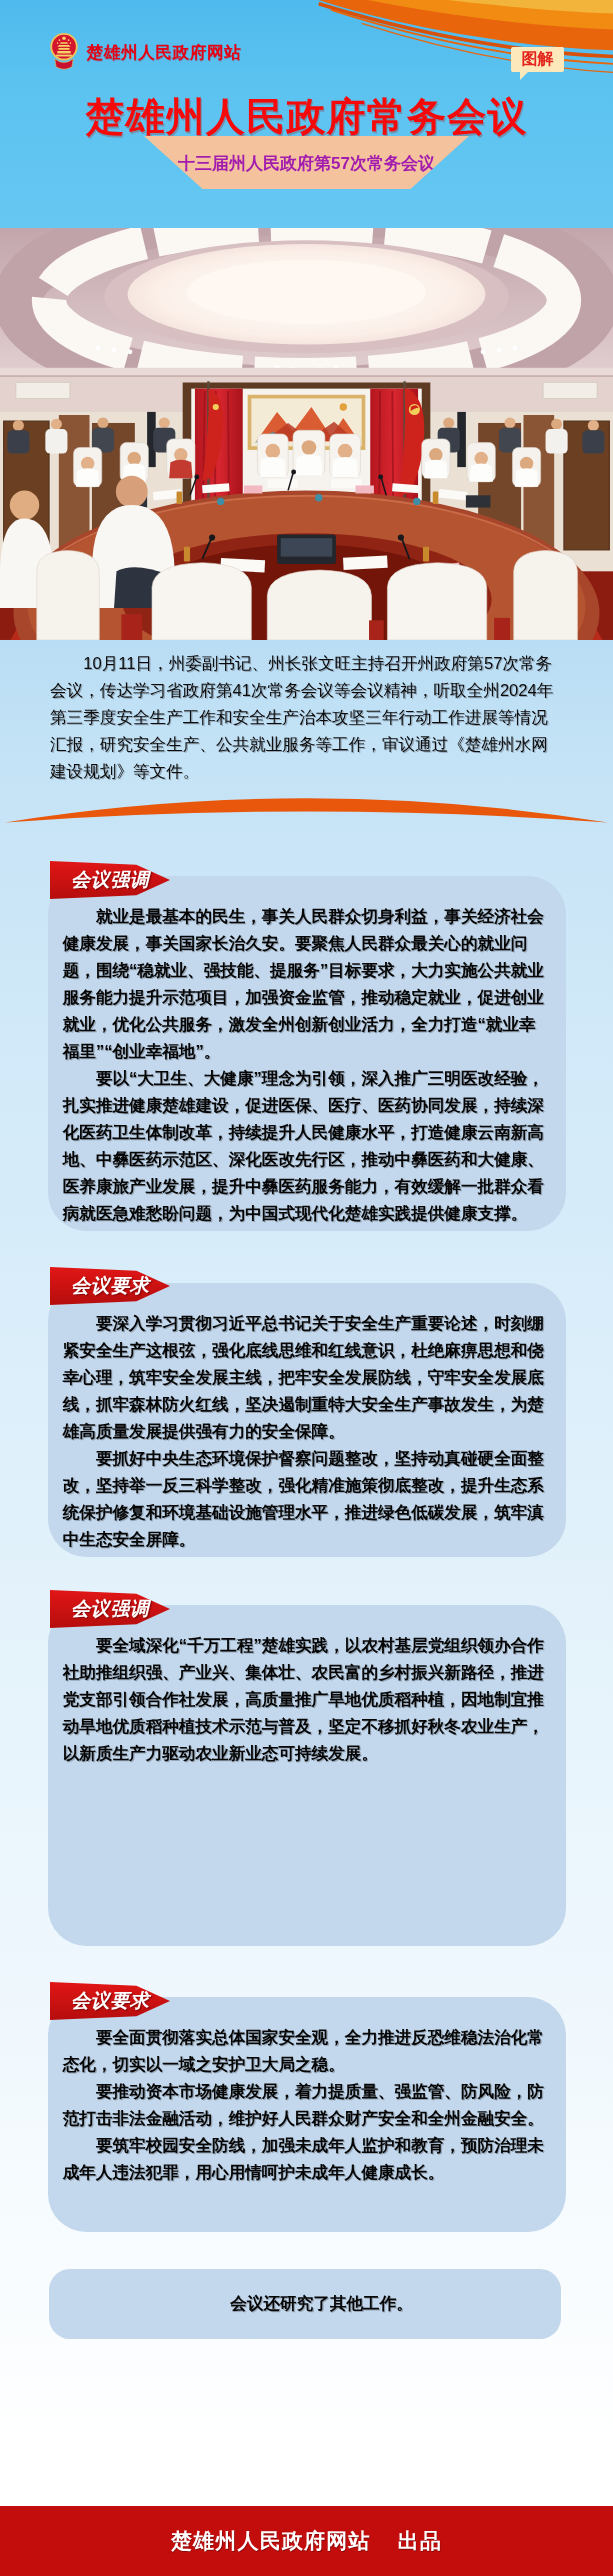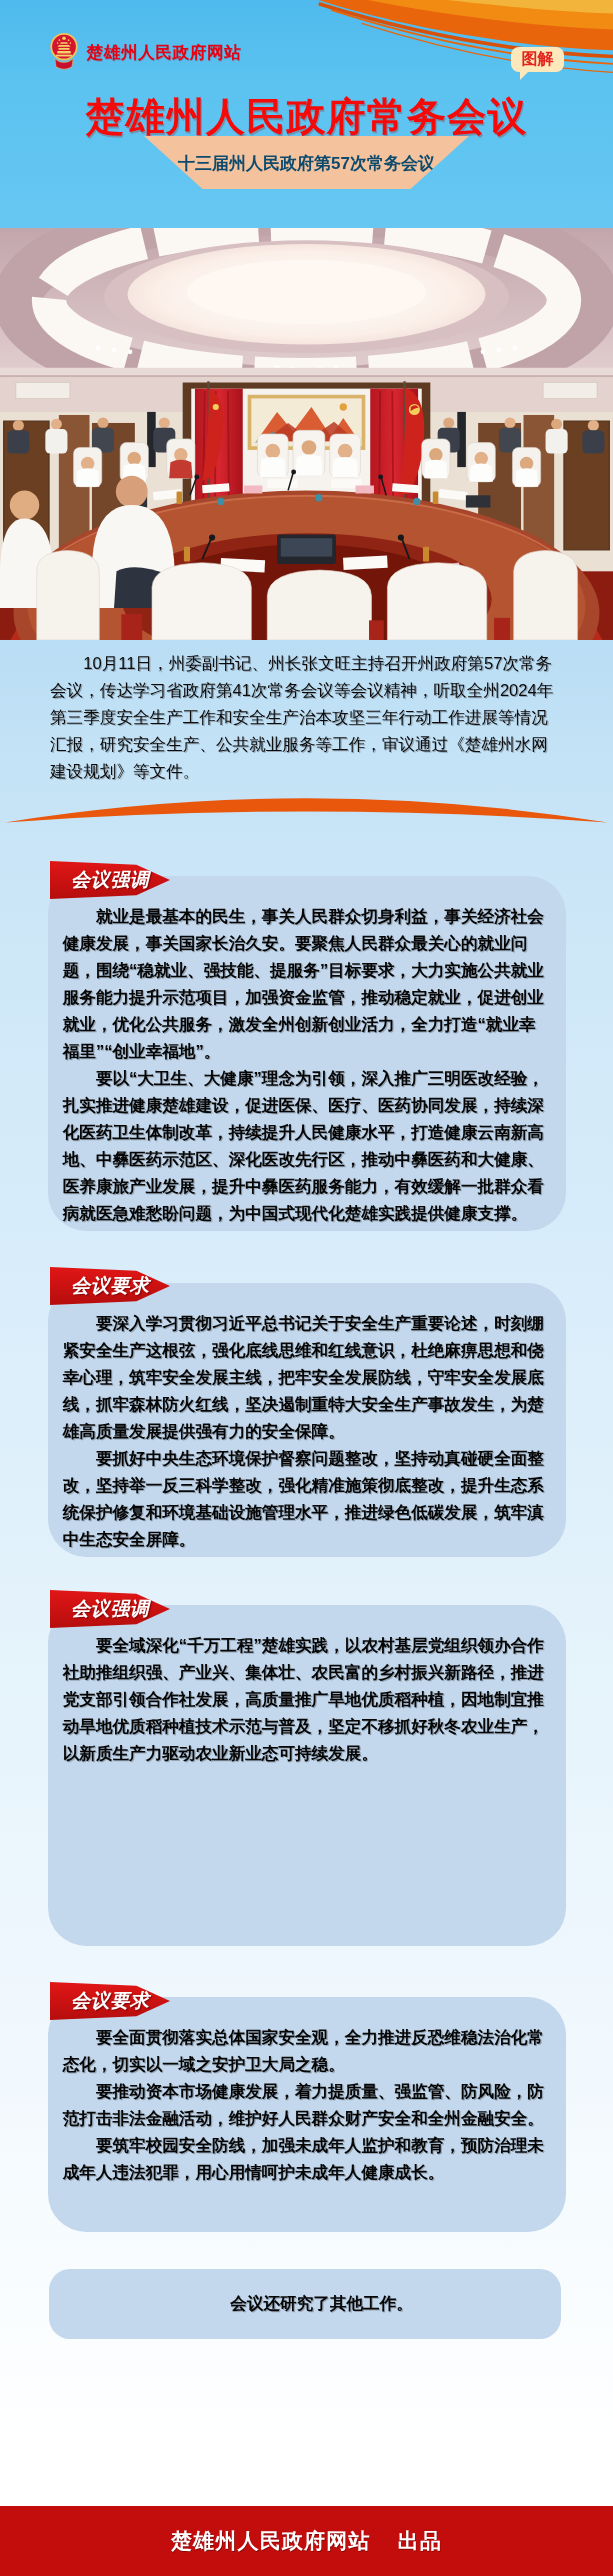--- a/index.html
+++ b/index.html
@@ -10,30 +10,30 @@
       #4FBAED 0px,#5BC2F0 80px,#66C7F2 221px,#B9DDF4 640px,#C5E3F6 767px,
       #CFE8F8 982px,#D9EDFA 1288px,#E5F3FB 1656px,#EEF7FD 1963px,
       #F8FCFE 2270px,#FFFFFF 2454px,#FFFFFF 2576px);
   }
   
   #swoosh{position:absolute;top:0;left:0;}
   #logo{position:absolute;left:50px;top:32px;display:flex;align-items:center;}
   #site-name{margin-left:8.6px;color:#E60012;font-size:16.6px;font-weight:bold;letter-spacing:0.6px;
     text-shadow:0.6px 0.6px 0 rgba(170,0,20,.25);margin-top:4.9px;}
   #badge{position:absolute;left:511px;top:47px;width:53px;height:24.5px;background:#FCE8BB;
-    border-radius:8px;text-align:center;line-height:24.5px;font-size:16px;font-weight:bold;color:#E3251D;}
+    border-radius:2px;text-align:center;line-height:24.5px;font-size:16px;font-weight:bold;color:#E3251D;}
   #badge::after{content:"";position:absolute;left:8.6px;bottom:-8.6px;width:0;height:0;
     border-top:9.8px solid #FCE8BB;border-right:9.2px solid transparent;}
   
   #main-title{position:absolute;left:0;top:90px;width:613px;margin:0;text-align:center;
     font-size:39px;font-weight:bold;color:#F50A0A;letter-spacing:1.2px;
     text-shadow:1.2px 1.8px 0.6px rgba(140,60,60,.35);}
   #subtitle-banner{position:absolute;left:144px;top:136px;width:325px;height:53px;background:#F4C29C;
     clip-path:polygon(0 0,100% 0,82% 100%,18% 100%);text-align:center;box-sizing:border-box;padding-top:16px;
-    font-size:17px;font-weight:bold;color:#0c4a6e;}
+    font-size:17px;font-weight:bold;color:#a21caf;}
   
   #photo{position:absolute;left:0;top:228px;}
   
   #intro{position:absolute;left:50px;top:650px;width:513px;margin:0;
     font-size:16.6px;line-height:27px;font-weight:normal;color:#0b0b0b;text-indent:2em;
     text-shadow:1.2px 1.2px 0.6px rgba(105,115,130,.55);}
   #arc-divider{position:absolute;left:0;top:770px;}
   
   .ribbon{position:absolute;left:50px;width:120px;height:38px;
     background:linear-gradient(180deg,#E11616,#B60D0D);

